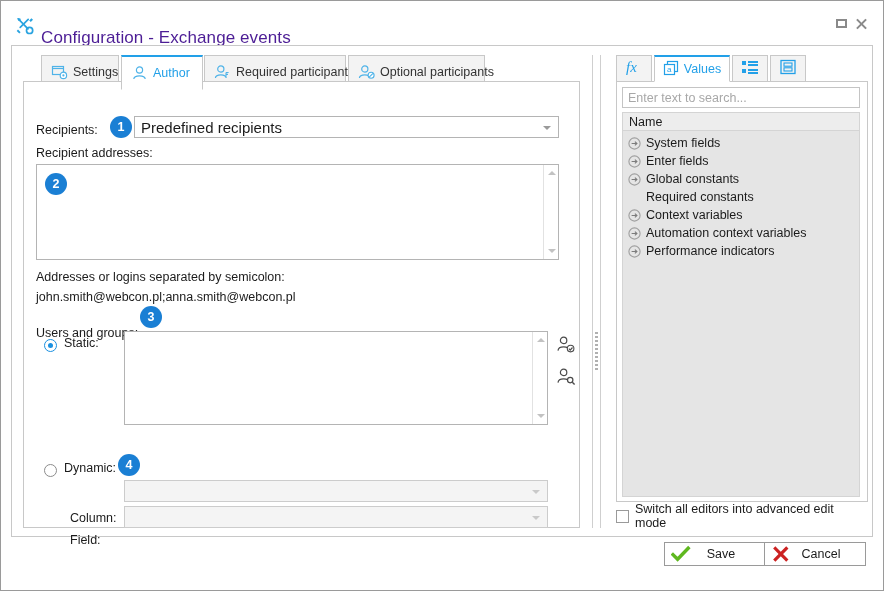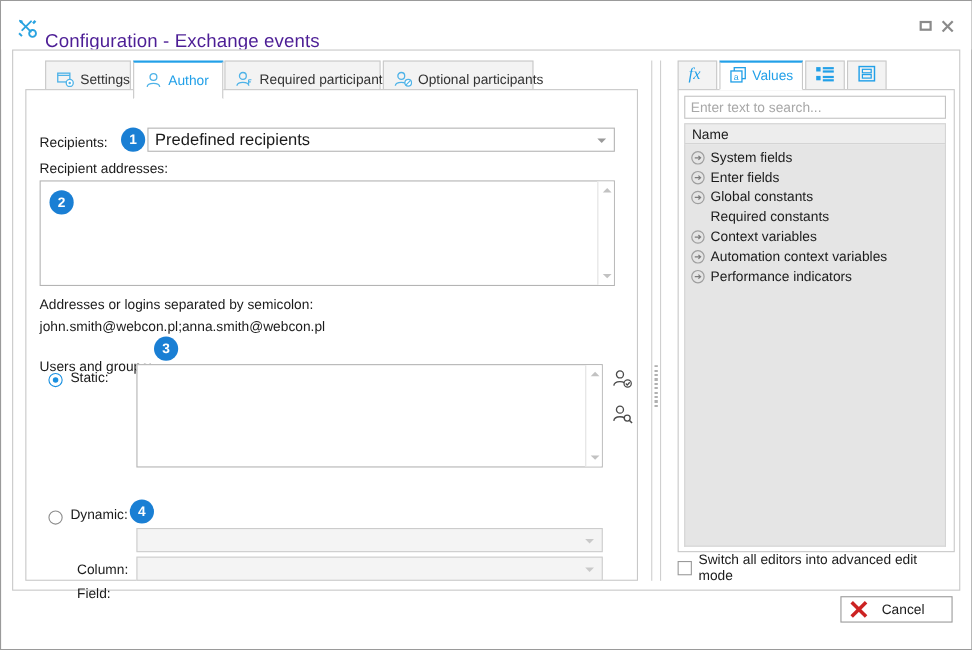--- a/index.html
+++ b/index.html
@@ -540,20 +540,28 @@
         </div>
       </div>
 
       <div id="adv-check-row">
         <span class="cbox"></span>
         <span>Switch all editors into advanced edit mode</span>
       </div>
     </div>
   </div>
 
+  <div class="fbtn" id="btn-save">
+    <span class="bico">
+      <svg width="20" height="18" viewBox="0 0 20 18">
+        <path d="M2 9.6 L6.6 14.2 L17.2 3.2" fill="none" stroke="#5fb81f" stroke-width="3.4" stroke-linecap="square"></path>
+      </svg>
+    </span>
+    <span class="btxt">Save</span>
+  </div>
 
   <div class="fbtn" id="btn-cancel">
     <span class="bico">
       <svg width="20" height="18" viewBox="0 0 20 18">
         <g stroke="#cc2222" stroke-width="3.2" stroke-linecap="square">
           <path d="M4.4 3.6 L15.2 14.4"></path>
           <path d="M15.2 3.6 L4.4 14.4"></path>
         </g>
       </svg>
     </span>

